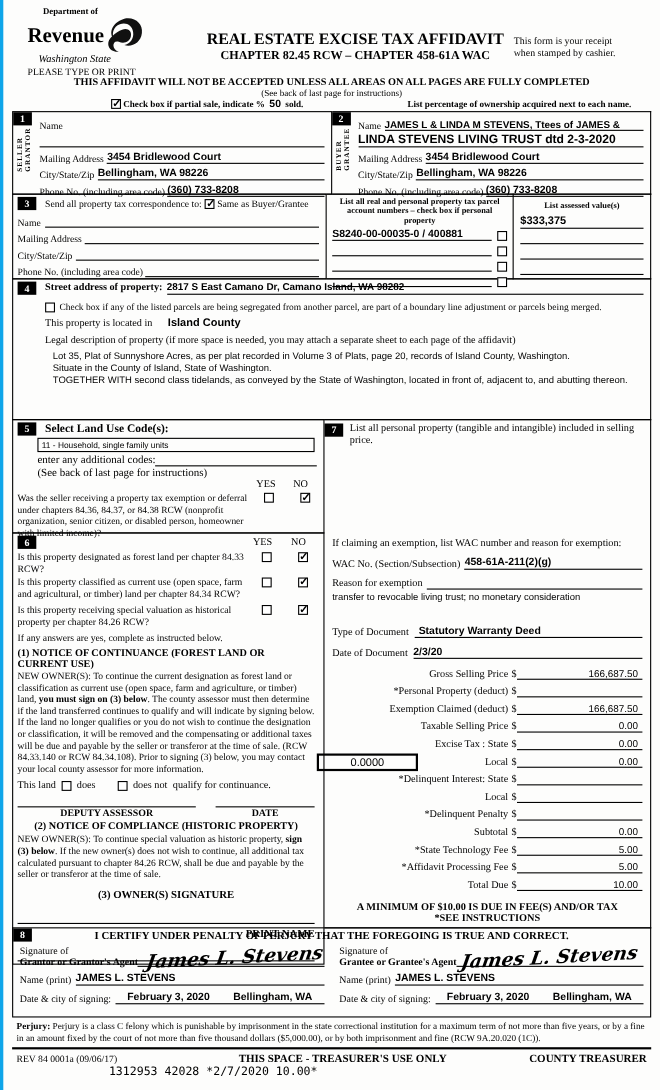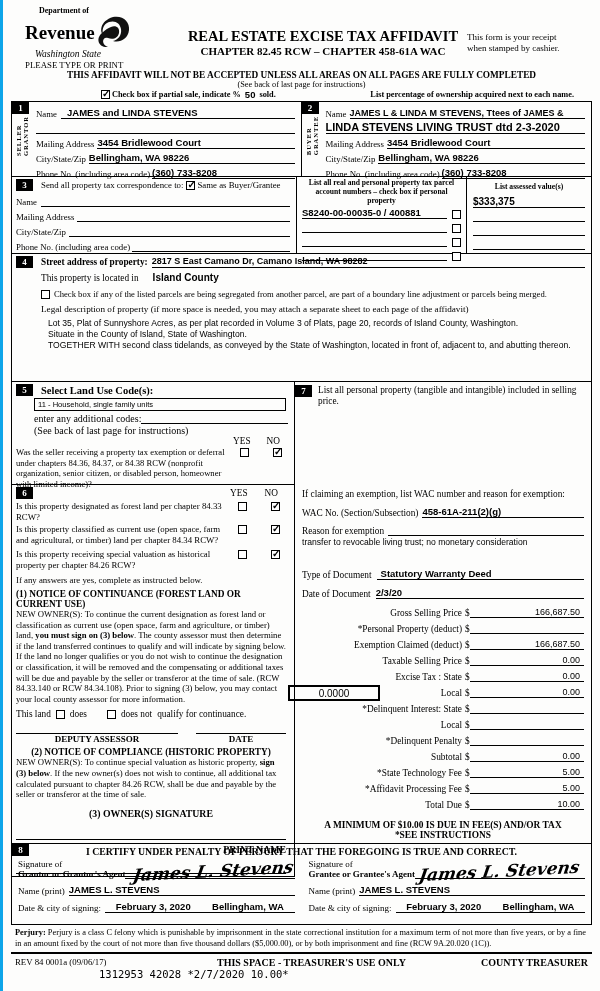--- a/index.html
+++ b/index.html
@@ -117,21 +117,20 @@
 
   <div class="parties">
     <div class="party">
       <div class="chip">1</div>
       <div class="vside">
         <span class="vert">SELLER</span>
         <span class="vert">GRANTOR</span>
       </div>
       <div class="frow">
           <span>Name</span>
-        <span class="ul grow" style="margin-left:4px;"><span class="fill" style="padding-left:6px;">JAMES and LINDA STEVENS</span></span>
         </div>
       <div class="frow">
           <span class="ul grow"></span>
         </div>
       <div class="frow">
           <span>Mailing Address</span>
         <span class="ul grow" style="margin-left:3px;"><span class="fill">3454 Bridlewood Court</span></span>
         </div>
       <div class="frow">
           <span>City/State/Zip</span>
@@ -230,27 +229,27 @@
         </div>
     </div>
   </div>
 
   <div class="s4">
     <div class="row" style="align-items:center;">
       <span class="chip">4</span>
       <span class="b" style="margin-left:8px; font-size:9.3px;">Street address of property:</span>
       <span class="ul grow" style="margin-left:4px; height:12px;"><span class="fill" style="font-size:9px;">2817 S East Camano Dr, Camano Island, WA 98282</span></span>
     </div>
+    <div class="row" style="padding-left:25px; margin-top:6px; align-items:center;">
+      <span class="cb"></span>
+      <span style="margin-left:4px; font-size:8.6px;">Check box if any of the listed parcels are being segregated from another parcel, are part of a boundary line adjustment or parcels being merged.</span>
+    </div>
     <div class="row" style="padding-left:25px; margin-top:4px; align-items:center;">
       <span style="font-size:9.3px;">This property is located in</span>
       <span class="fill" style="margin-left:14px; font-size:10px;">Island County</span>
-    </div>
-    <div class="row" style="padding-left:25px; margin-top:6px; align-items:center;">
-      <span class="cb"></span>
-      <span style="margin-left:4px; font-size:8.6px;">Check box if any of the listed parcels are being segregated from another parcel, are part of a boundary line adjustment or parcels being merged.</span>
     </div>
     <div style="padding-left:25px; margin-top:5px; font-size:9.2px;">Legal description of property (if more space is needed, you may attach a separate sheet to each page of the affidavit)</div>
     <div class="sans" style="padding-left:32px; margin-top:4px; font-size:8.6px; line-height:11px;">
       <div>Lot 35, Plat of Sunnyshore Acres, as per plat recorded in Volume 3 of Plats, page 20, records of Island County, Washington.</div>
       <div>Situate in the County of Island, State of Washington.</div>
       <div>TOGETHER WITH second class tidelands, as conveyed by the State of Washington, located in front of, adjacent to, and abutting thereon.</div>
     </div>
   </div>
 
   <div class="cols">

